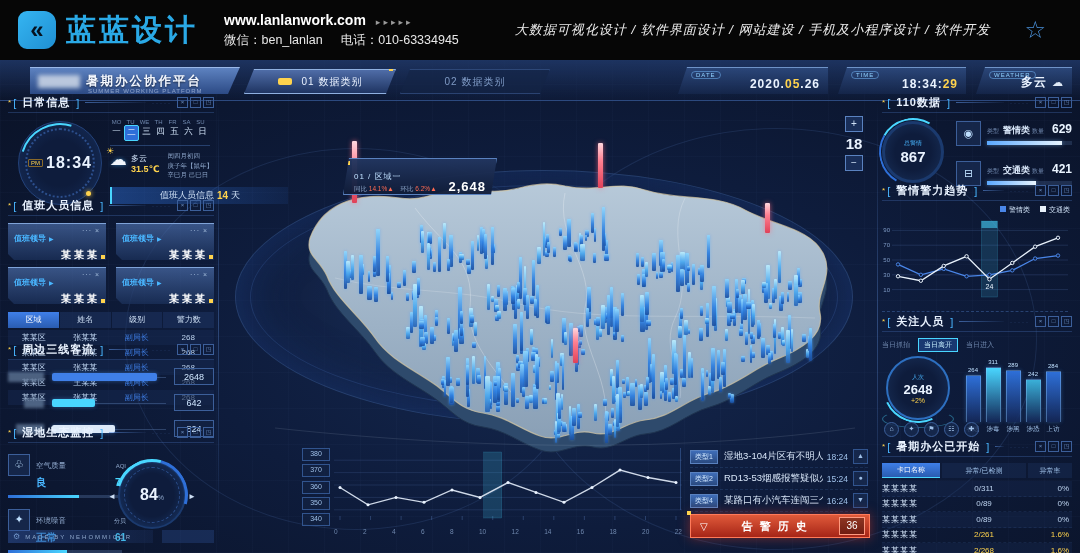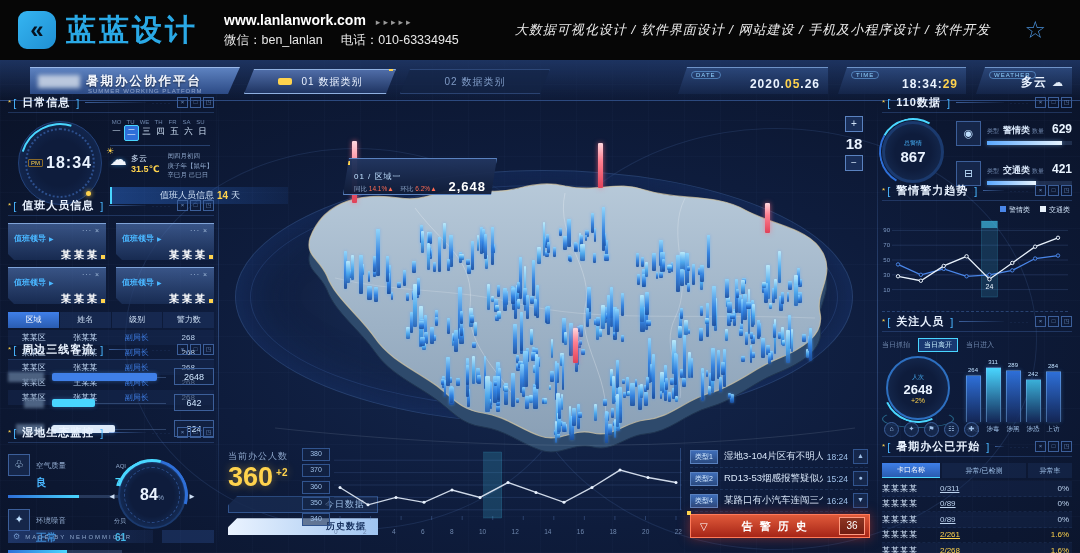--- a/index.html
+++ b/index.html
@@ -261,21 +261,21 @@
   .fcb{width:13px;border:1px solid rgba(140,200,255,.4);border-bottom:none;box-shadow:0 0 4px rgba(80,160,255,.35);}
   .fcl{font-size:6.5px;color:#9fc0e8;margin-top:3px;white-space:nowrap;}
   
   .ctabs{display:flex;gap:2px;margin-top:6px;height:15px;}
   .ctab{font-size:7px;color:#9fc0e8;background:rgba(24,42,80,.6);display:flex;align-items:center;justify-content:center;}
   .ctab.on{background:linear-gradient(180deg,#3f7fe8,#2a5cb0);color:#fff;border-bottom:1px solid #49d6ff;}
   .c1{width:58px;}.c2{flex:1;}.c3{width:44px;}
   .crow{display:flex;height:14.5px;align-items:center;border-bottom:1px dashed rgba(90,140,220,.12);}
   .crow:nth-child(odd){background:rgba(26,46,88,.3);}
   .cname{width:58px;font-size:8px;color:#cfe0f5;letter-spacing:1px;}
-  .cratio{flex:1;font-size:8px;color:#bcd2ee;text-decoration:underline;}
+  .cratio{flex:1;font-size:8px;color:#bcd2ee;text-align:center;}
   .crate{width:44px;font-size:8px;color:#bcd2ee;text-align:right;padding-right:3px;box-sizing:border-box;}
   .warn .cratio,.warn .crate{color:#ffd34d;}
 </style>
 </head>
 <body>
 
 <div id="app">
 
   <header class="banner">
     <div class="logo-mark">
@@ -1172,26 +1172,20 @@
           </div>
         <div class="crow warn">
             <span class="cname">某某某某</span>
             <span class="cratio">2/268</span>
             <span class="crate">1.6%</span>
           </div>
       </div>
     </div>
 
     <div class="belt">
-      <div class="office">
-        <div class="olabel">当前办公人数</div>
-        <div class="oval"><span>360</span><sup>+2</sup></div>
-        <div class="obtn b1">今日数据</div>
-        <div class="obtn b2">历史数据</div>
-      </div>
       <div class="oaxis" id="office-yaxis">
           <div class="oax">380</div>
           <div class="oax">370</div>
           <div class="oax">360</div>
           <div class="oax">350</div>
           <div class="oax">340</div>
         </div>
       <svg class="ochart" id="office-svg" width="348" height="78" viewBox="0 0 348 78">
           <line x1="0" y1="12.2" x2="348" y2="12.2" stroke="rgba(110,150,220,.16)"></line>
           <line x1="0" y1="24.599999999999998" x2="348" y2="24.599999999999998" stroke="rgba(110,150,220,.16)"></line>

